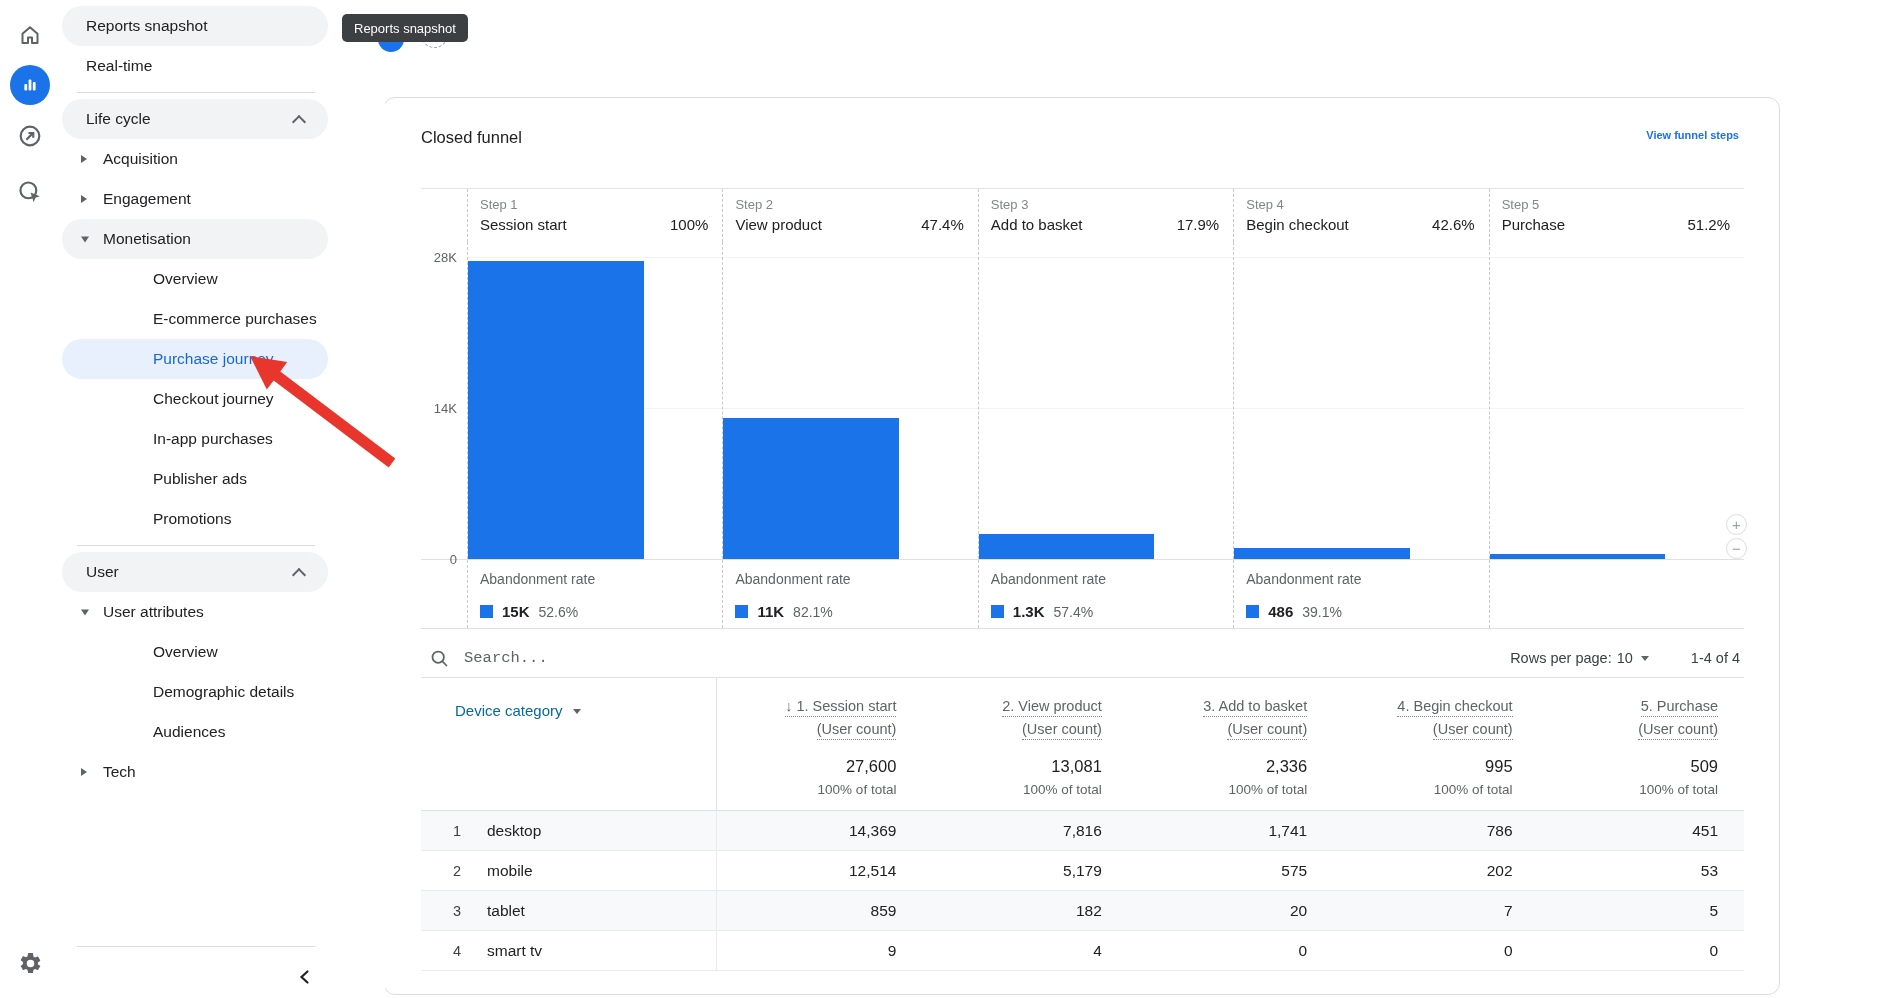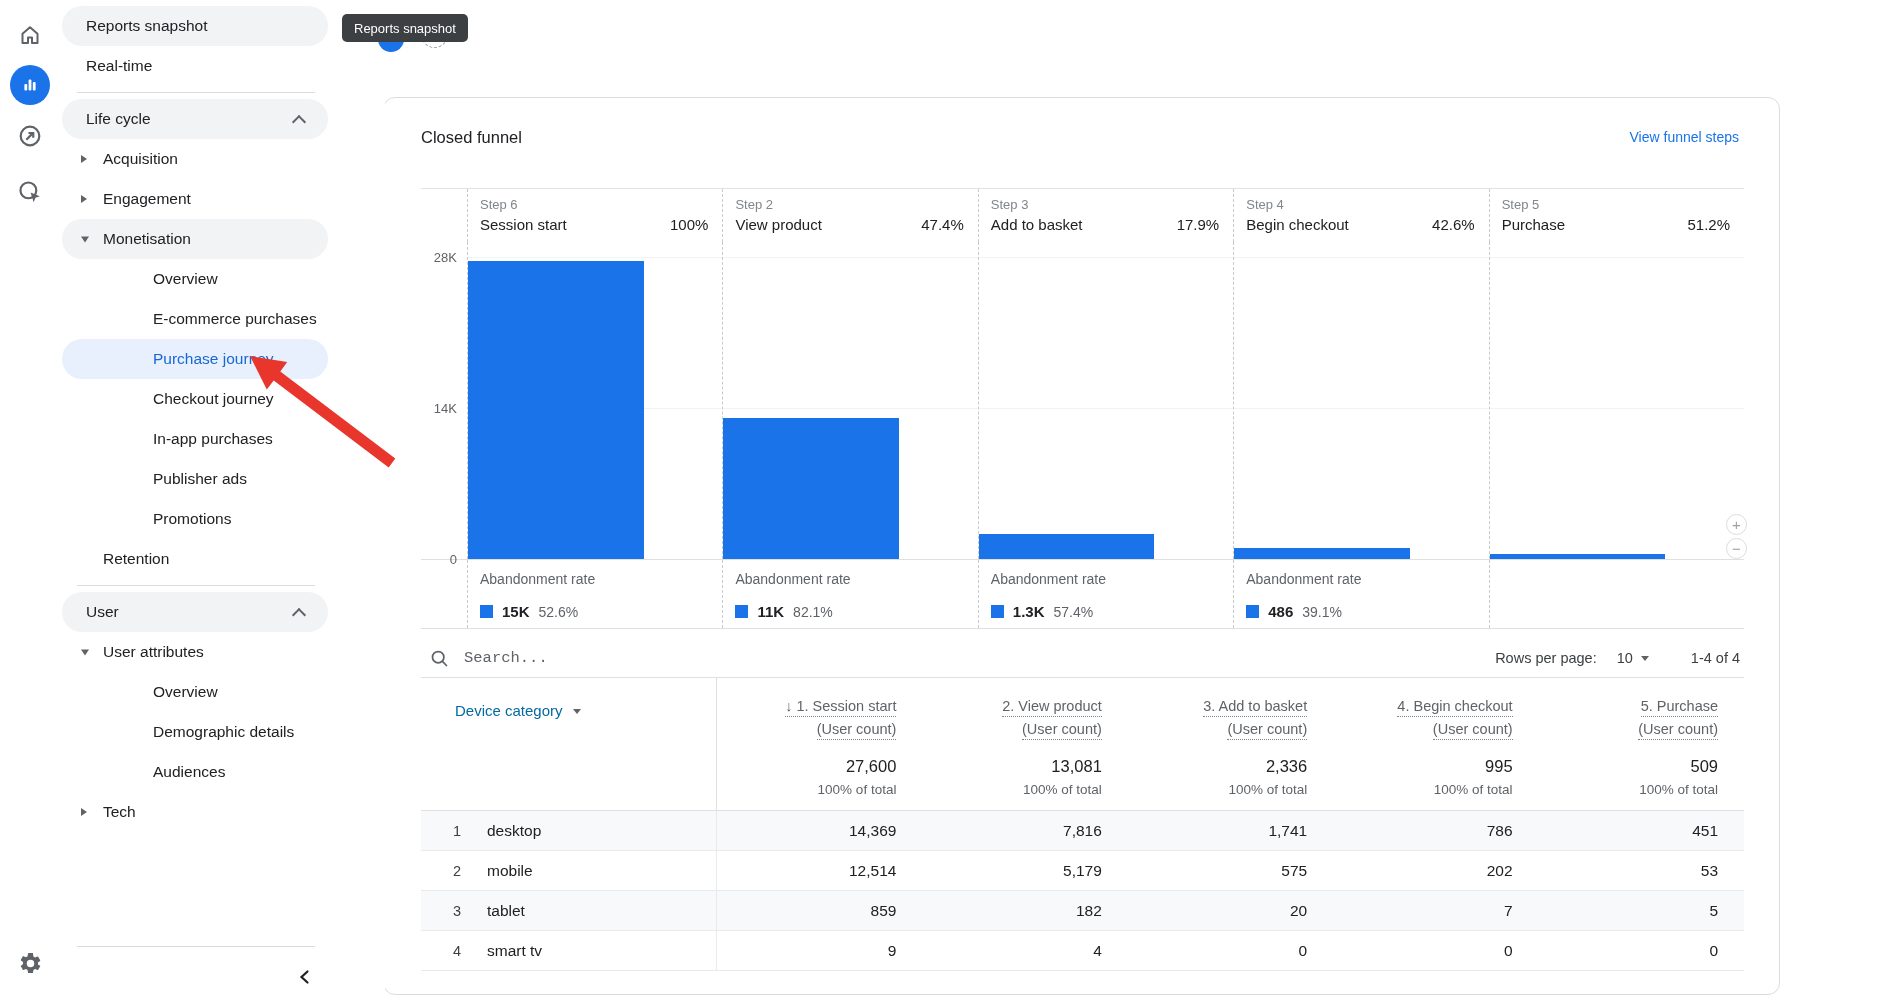--- a/index.html
+++ b/index.html
@@ -51,21 +51,21 @@
     display:flex;align-items:center;font-size:13.5px;font-weight:bold;color:#3c4043}
   .date-range{position:absolute;left:1540px;top:24px;font-size:16.5px;color:#202124;white-space:nowrap;cursor:pointer}
   .date-caret{position:absolute;left:1712px;top:31px;width:0;height:0;
     border-left:5px solid transparent;border-right:5px solid transparent;border-top:6px solid #5f6368;cursor:pointer}
   .hdr-vdiv2{position:absolute;left:1738px;top:18px;width:1px;height:32px;background:#dadce0}
   .hdr-icon{position:absolute;top:21px;width:26px;height:26px;cursor:pointer;display:flex;align-items:center;justify-content:center}
   
   .card{position:absolute;left:383px;top:97px;width:1397px;height:898px;background:#fff;
     border:1px solid #dadce0;border-radius:12px;box-sizing:border-box;z-index:2}
   .card-title{position:absolute;left:37px;top:30px;font-size:16.5px;color:#202124}
-  .card-link{position:absolute;right:40px;top:31px;font-size:14px;color:#1a73e8;font-weight:400;cursor:pointer}
+  .card-link{position:absolute;right:40px;top:31px;font-size:11px;color:#1a73e8;font-weight:700;cursor:pointer}
   
   .funnel{position:absolute;left:37px;top:90px;width:1323px}
   .f-row{display:flex;position:relative}
   .f-axis{width:46px;flex:none;position:relative}
   .f-col{flex:1;position:relative;border-left:1px dashed #c7cacd;box-sizing:border-box}
   .f-steps{height:53px;border-top:1px solid #e3e3e3}
   .f-steps .f-col{padding:8px 14px 0 12px}
   .step-num{font-size:13px;color:#80868b}
   .step-main{display:flex;justify-content:space-between;margin-top:4px;font-size:15px;color:#202124}
   .f-chart{height:317px;border-bottom:1px solid #e0e0e0}
@@ -84,21 +84,21 @@
     color:#9aa0a6;display:flex;align-items:center;justify-content:center;font-size:15px;cursor:pointer;background:#fff;box-sizing:border-box}
   .zoom-in{top:416px}.zoom-out{top:440px}
   .zoom-in::before{content:"+"}.zoom-out::before{content:"\2212"}
   
   .search-row{position:absolute;left:37px;top:541px;width:1323px;height:39px;display:flex;align-items:center;border-bottom:1px solid #e0e0e0;box-sizing:border-box}
   .search-row svg{margin-left:8px;flex:none}
   .search-input{border:none;outline:none;margin-left:12px;font-size:15.5px;color:#202124;width:300px;
     font-family:Liberation Mono, monospace;background:transparent}
   .search-input::placeholder{color:#5f6368}
   .pg-cluster{margin-left:auto;display:flex;align-items:center;font-size:14.5px;color:#3c4043}
-  .rpp-value{margin-left:20px;cursor:pointer}
+  .rpp-value{margin-left:5px;cursor:pointer}
   .rpp-caret{width:0;height:0;margin-left:8px;border-left:4.5px solid transparent;border-right:4.5px solid transparent;border-top:5.5px solid #5f6368;cursor:pointer}
   .pg-range{margin-left:42px;margin-right:4px}
   
   .tbl{position:absolute;left:37px;top:580px;width:1323px}
   .tbl-head{display:flex;height:133px;box-sizing:border-box;border-bottom:1px solid #e0e0e0}
   .dim-cell{width:295px;flex:none;padding-top:24px;box-sizing:border-box;display:flex;align-items:flex-start}
   .dim-label{font-size:15px;color:#0369a1;margin-left:34px}
   .dim-caret{width:0;height:0;margin:7px 0 0 10px;border-left:4.5px solid transparent;border-right:4.5px solid transparent;border-top:5.5px solid #5f6368;cursor:pointer}
   .h-cell{flex:1;display:flex;flex-direction:column;align-items:flex-end;padding:20px 26px 0 0;box-sizing:border-box}
   .h-cell.first{border-left:1px solid #e0e0e0}
@@ -193,23 +193,20 @@
         <span class="nav-label">Checkout journey</span>
       </div>
       <div class="nav-item lvl2">
         <span class="nav-label">In-app purchases</span>
       </div>
       <div class="nav-item lvl2">
         <span class="nav-label">Publisher ads</span>
       </div>
       <div class="nav-item lvl2">
         <span class="nav-label">Promotions</span>
-      </div>
-      <div class="nav-item lvl1">
-        <span class="nav-label">Retention</span>
       </div>
       <div class="nav-divider"></div>
       <div class="nav-item lvl0 pill">
         <span class="nav-label">User</span>
         <span class="chev-up"></span>
       </div>
       <div class="nav-item lvl1">
         <span class="tri down"></span>
         <span class="nav-label">User attributes</span>
       </div>
@@ -283,21 +280,21 @@
 </div>
 
 <main class="card">
   <div class="card-title">Closed funnel</div>
   <div class="card-link">View funnel steps</div>
 
   <div class="funnel">
     <div class="f-row f-steps" id="f-steps">
         <div class="f-axis"></div>
         <div class="f-col">
-          <div class="step-num">Step 6</div>
+          <div class="step-num">Step 1</div>
           <div class="step-main">
             <span>Session start</span>
             <span>100%</span>
           </div>
         </div>
         <div class="f-col">
           <div class="step-num">Step 2</div>
           <div class="step-main">
             <span>View product</span>
             <span>47.4%</span>

